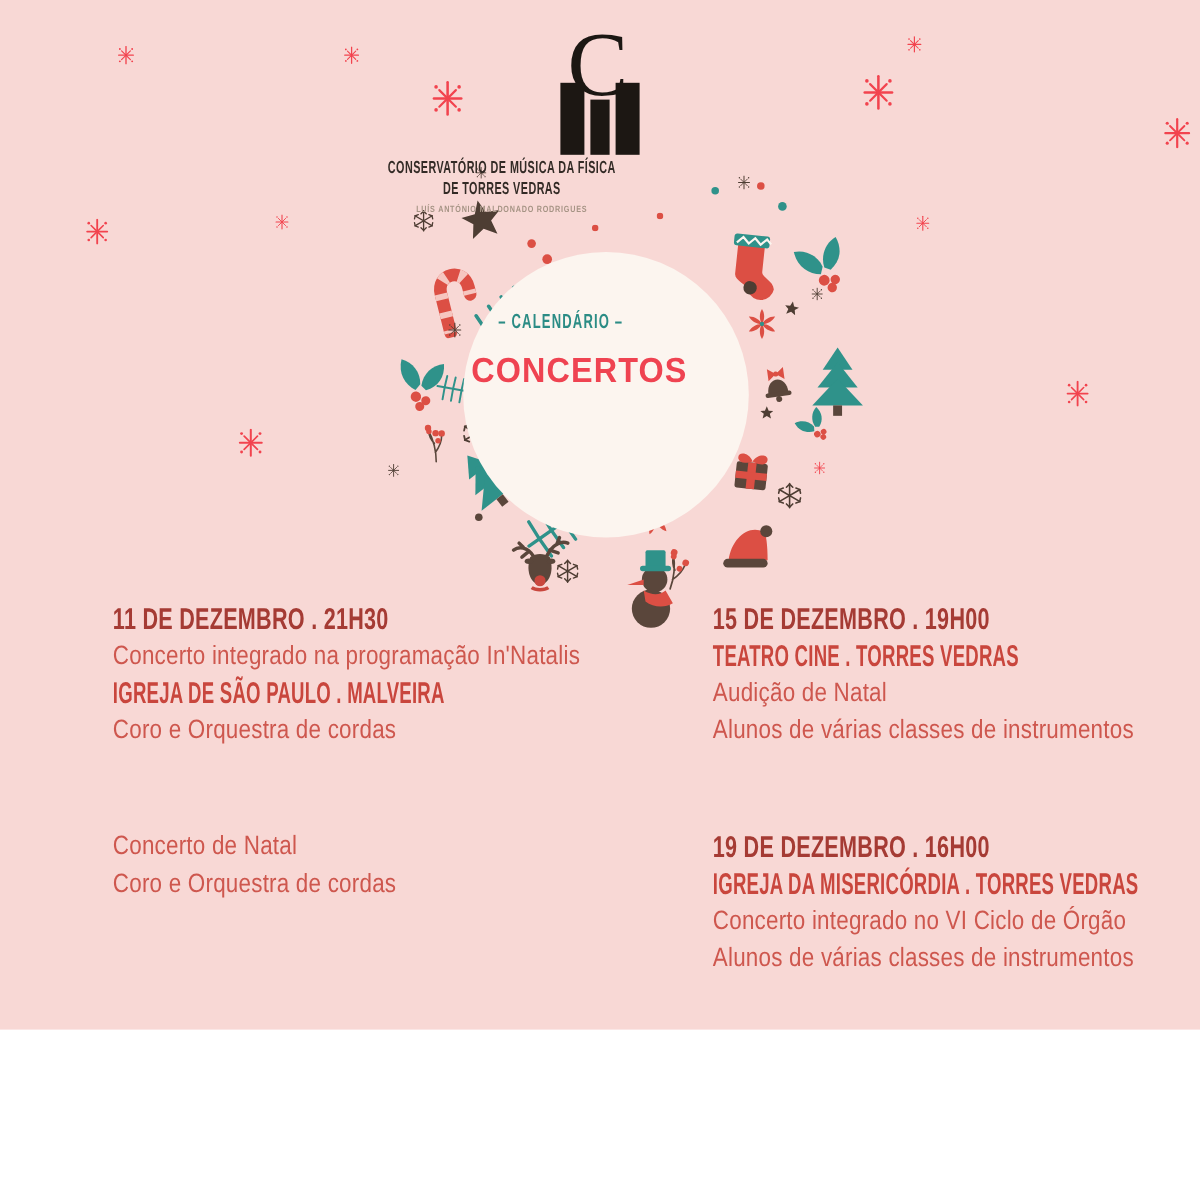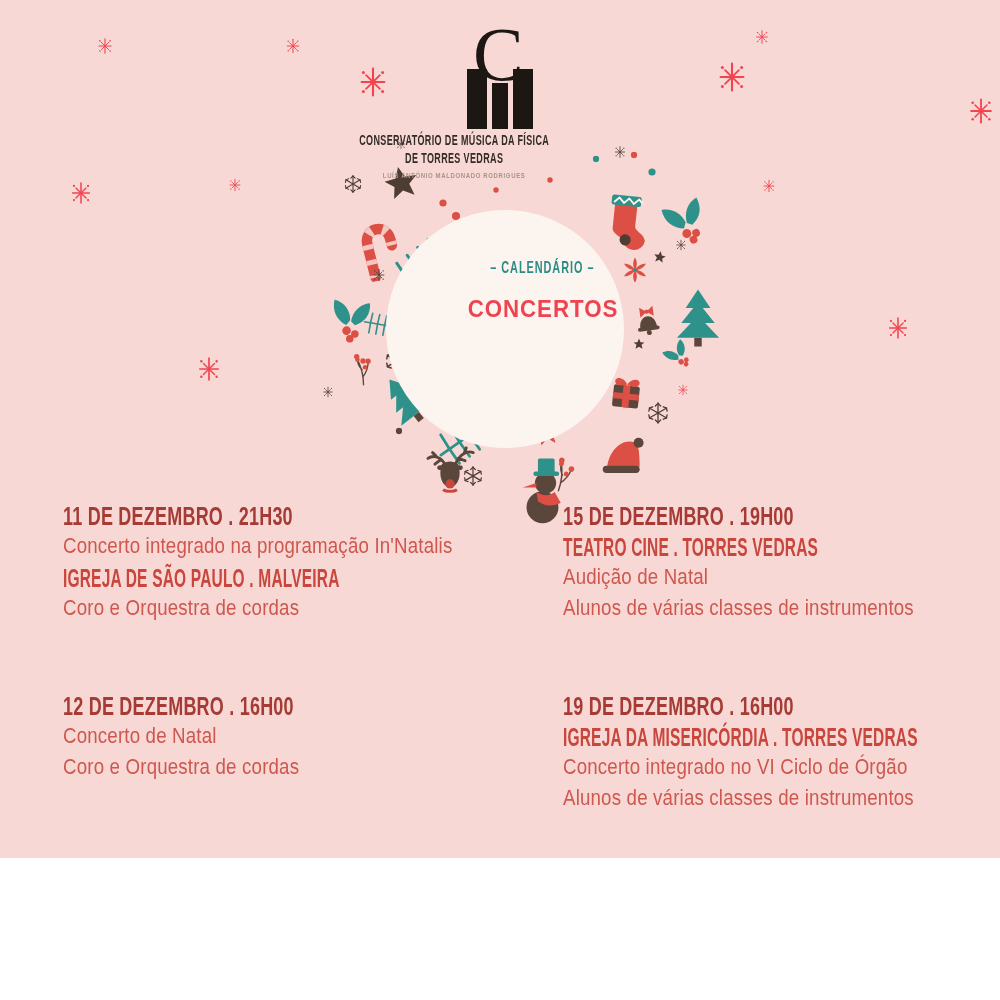--- a/index.html
+++ b/index.html
@@ -12,36 +12,36 @@
   #deco-layer{position:absolute;inset:0;z-index:1;}
   .deco{position:absolute;overflow:visible;}
 
   
   .cm-logo{position:absolute;width:92px;height:106px;}
   .cm-bar{position:absolute;background:#1C1713;}
   .cm-c{position:absolute;font-family:"Liberation Serif",serif;font-size:76px;line-height:1;
         color:#1C1713;font-weight:400;}
 
   
-  .hdr{left:0;width:836px;text-align:center;z-index:3;color:#332B26;padding-left:36px;}
+  .hdr{left:0;width:836px;text-align:center;z-index:3;color:#332B26;}
   .hdr-l1{font-size:14.5px;font-weight:bold;letter-spacing:.6px;transform:scaleX(.62);transform-origin:50% 50%;}
   .hdr-l3{font-size:7.5px;font-weight:bold;color:#A69485;letter-spacing:.8px;transform:scaleX(.8);transform-origin:50% 50%;}
 
   
   .badge-circle{left:386px;top:210px;width:238px;height:238px;border-radius:50%;
-                background:#FCF5EF;z-index:2;text-align:right;}
+                background:#FCF5EF;z-index:2;text-align:left;}
   .badge-kicker{display:block;margin-top:48px;font-size:17px;font-weight:bold;color:#2B8C85;
                 letter-spacing:1.5px;}
   .badge-kicker .cond{transform:scaleX(.64);transform-origin:50% 50%;}
-  .badge-title{display:block;font-size:24px;font-weight:bold;color:#EF4351;letter-spacing:1px;
+  .badge-title{display:block;font-size:29px;font-weight:bold;color:#EF4351;letter-spacing:1px;
                line-height:38px;margin-top:12px;}
   .badge-title .cond{transform:scaleX(.93);transform-origin:50% 50%;}
 
   
-  .event{position:absolute;width:480px;z-index:3;}
+  .event{position:absolute;width:480px;z-index:3;margin-left:31px;}
   .event div{height:31px;}
   .l-date{font-size:25px;font-weight:bold;color:#A53B34;letter-spacing:.3px;
           transform:scaleX(.72);transform-origin:0 60%;}
   .l-venue{font-size:25px;font-weight:bold;color:#C9463D;letter-spacing:.3px;
            transform:scaleX(.62);transform-origin:0 60%;}
   .l-desc{font-size:22px;font-weight:400;color:#CE574E;letter-spacing:.2px;
           transform:scaleX(.85);transform-origin:0 60%;}
 
   
   #footer{position:absolute;left:0;top:858px;width:1000px;height:142px;background:#FFFFFF;z-index:4;}
@@ -377,21 +377,20 @@
     <div><span class="cond l-venue">IGREJA DE SÃO PAULO . MALVEIRA</span></div>
     <div><span class="cond l-desc">Coro e Orquestra de cordas</span></div>
   </div>
   <div class="event" style="left:563px;top:502px;">
     <div><span class="cond l-date">15 DE DEZEMBRO . 19H00</span></div>
     <div><span class="cond l-venue">TEATRO CINE . TORRES VEDRAS</span></div>
     <div><span class="cond l-desc">Audição de Natal</span></div>
     <div><span class="cond l-desc">Alunos de várias classes de instrumentos</span></div>
   </div>
   <div class="event" style="left:63px;top:692px;">
-    <div><span class="cond l-date">12 DE DEZEMBRO . 16H00</span></div>
     <div><span class="cond l-desc">Concerto de Natal</span></div>
     <div><span class="cond l-desc">Coro e Orquestra de cordas</span></div>
   </div>
   <div class="event" style="left:563px;top:692px;">
     <div><span class="cond l-date">19 DE DEZEMBRO . 16H00</span></div>
     <div><span class="cond l-venue">IGREJA DA MISERICÓRDIA . TORRES VEDRAS</span></div>
     <div><span class="cond l-desc">Concerto integrado no VI Ciclo de Órgão</span></div>
     <div><span class="cond l-desc">Alunos de várias classes de instrumentos</span></div>
   </div>
 

